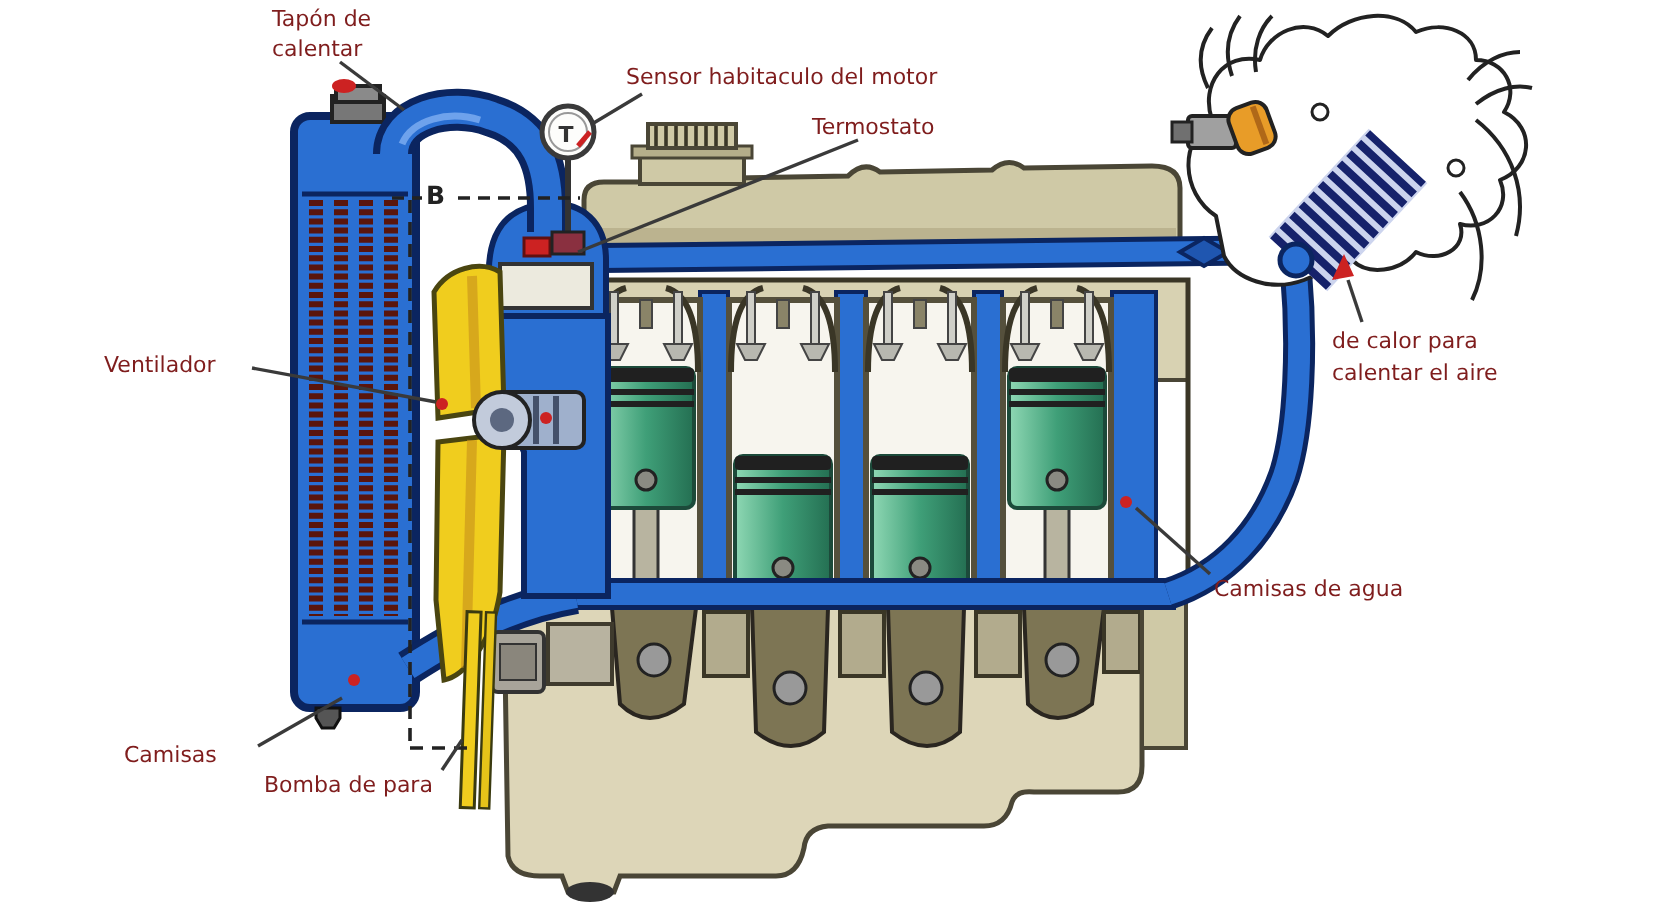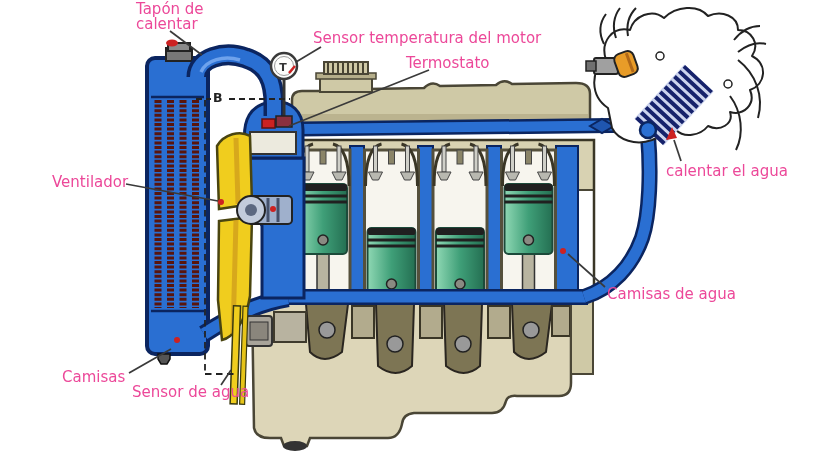--- a/index.html
+++ b/index.html
@@ -1,19 +1,19 @@
 <!DOCTYPE html>
 <html><head>
 <meta charset="utf-8">
 <style>
   html,body{margin:0;padding:0;background:#fff;}
   .stage{position:relative;width:830px;height:460px;background:#ffffff;overflow:hidden;
          font-family:"DejaVu Sans",sans-serif;}
   .art{position:absolute;left:0;top:0;}
-  .lbl{position:absolute;font-size:15px;line-height:15px;color:#ec4899;white-space:nowrap;z-index:5;}
+  .lbl{position:absolute;font-size:11px;line-height:15px;color:#7f1d1d;white-space:nowrap;z-index:5;}
   .lbl-b{position:absolute;font-size:12.5px;font-weight:bold;color:#222;z-index:5;}
 </style>
 </head>
 <body>
 
 <div class="stage">
 
 <svg class="art" width="830" height="460" viewBox="0 0 830 460">
   <defs>
     <linearGradient id="gGreen" x1="0" y1="0" x2="1" y2="0">
@@ -214,24 +214,25 @@
     <path d="M129,373 L171,349"></path>
     <path d="M221,385 L231,370"></path>
   </g>
   <polygon points="672,127 666,140 677,138" fill="#cc2222"></polygon>
 </svg>
 
 <div class="lbl" style="left:136px;top:2px">
   <div>Tapón de</div>
   <div>calentar</div>
 </div>
-<div class="lbl" style="left:313px;top:31px">Sensor temperatura del motor</div>
+<div class="lbl" style="left:313px;top:31px">Sensor habitaculo del motor</div>
 <div class="lbl" style="left:406px;top:56px">Termostato</div>
 <div class="lbl" style="left:52px;top:175px">Ventilador</div>
 <div class="lbl" style="left:666px;top:163px;line-height:16px">
-  <div>calentar el agua</div>
+  <div>de calor para</div>
+  <div>calentar el aire</div>
 </div>
 <div class="lbl" style="left:607px;top:287px">Camisas de agua</div>
 <div class="lbl" style="left:62px;top:370px">Camisas</div>
-<div class="lbl" style="left:132px;top:385px">Sensor de agua</div>
+<div class="lbl" style="left:132px;top:385px">Bomba de para</div>
 <div class="lbl-b" style="left:213px;top:90px">B</div>
 
 </div>
 
 </body></html>

